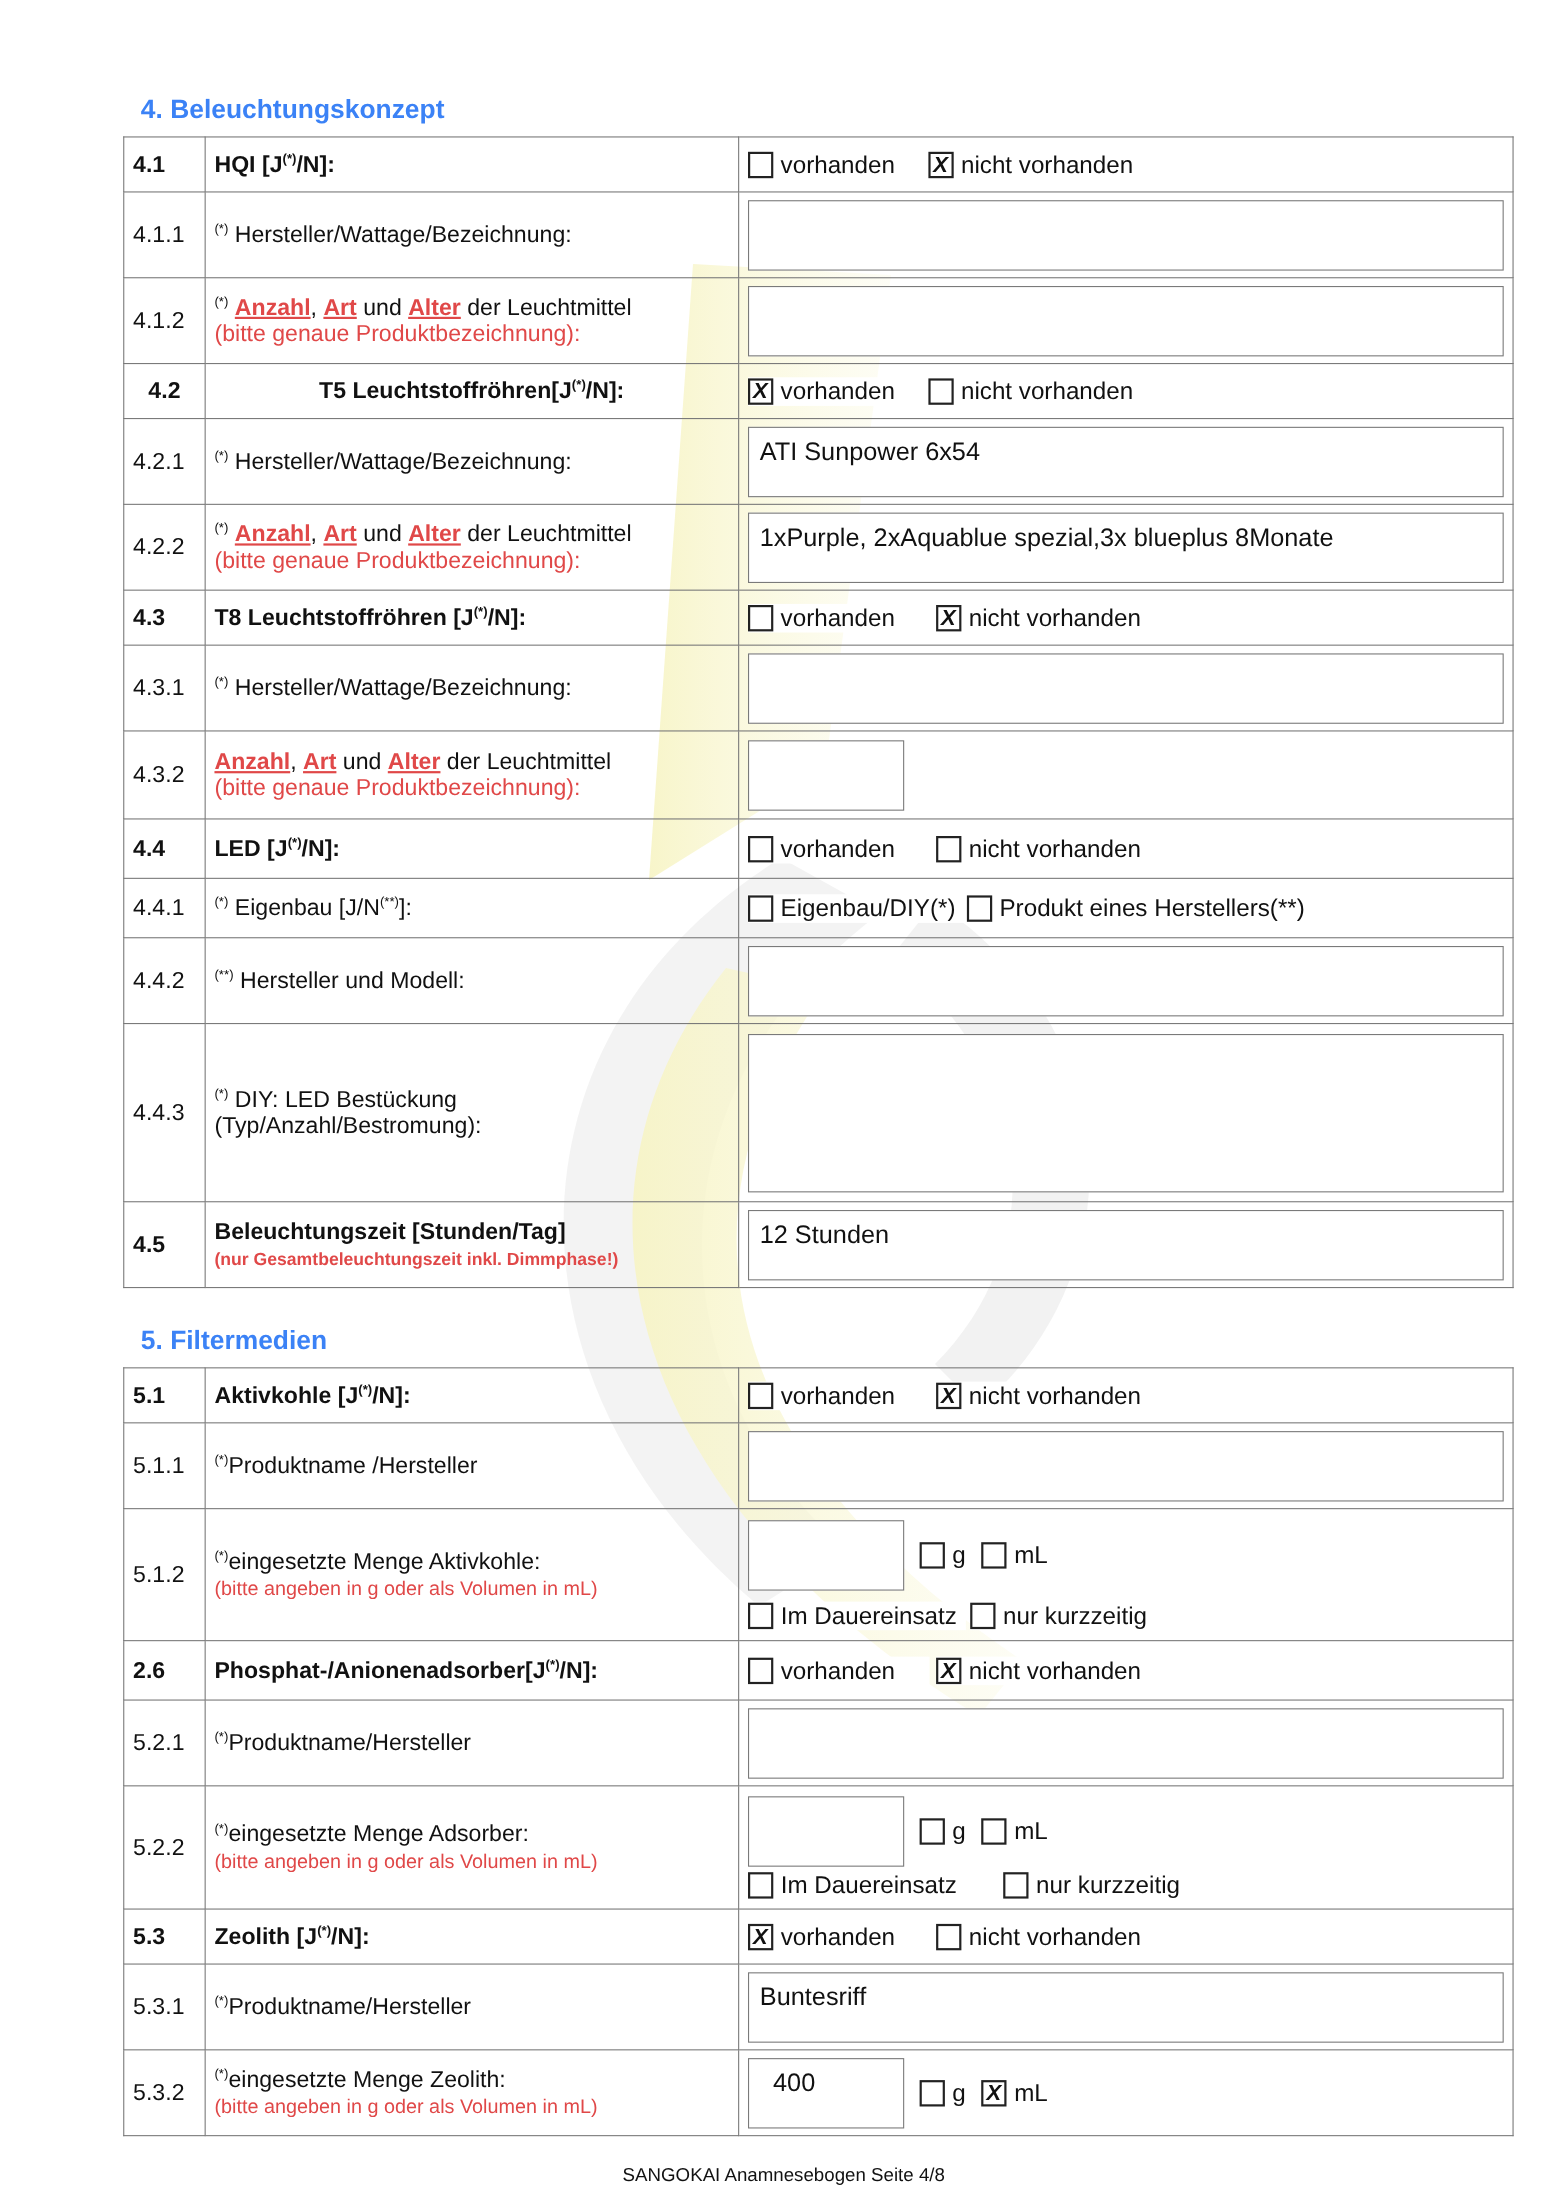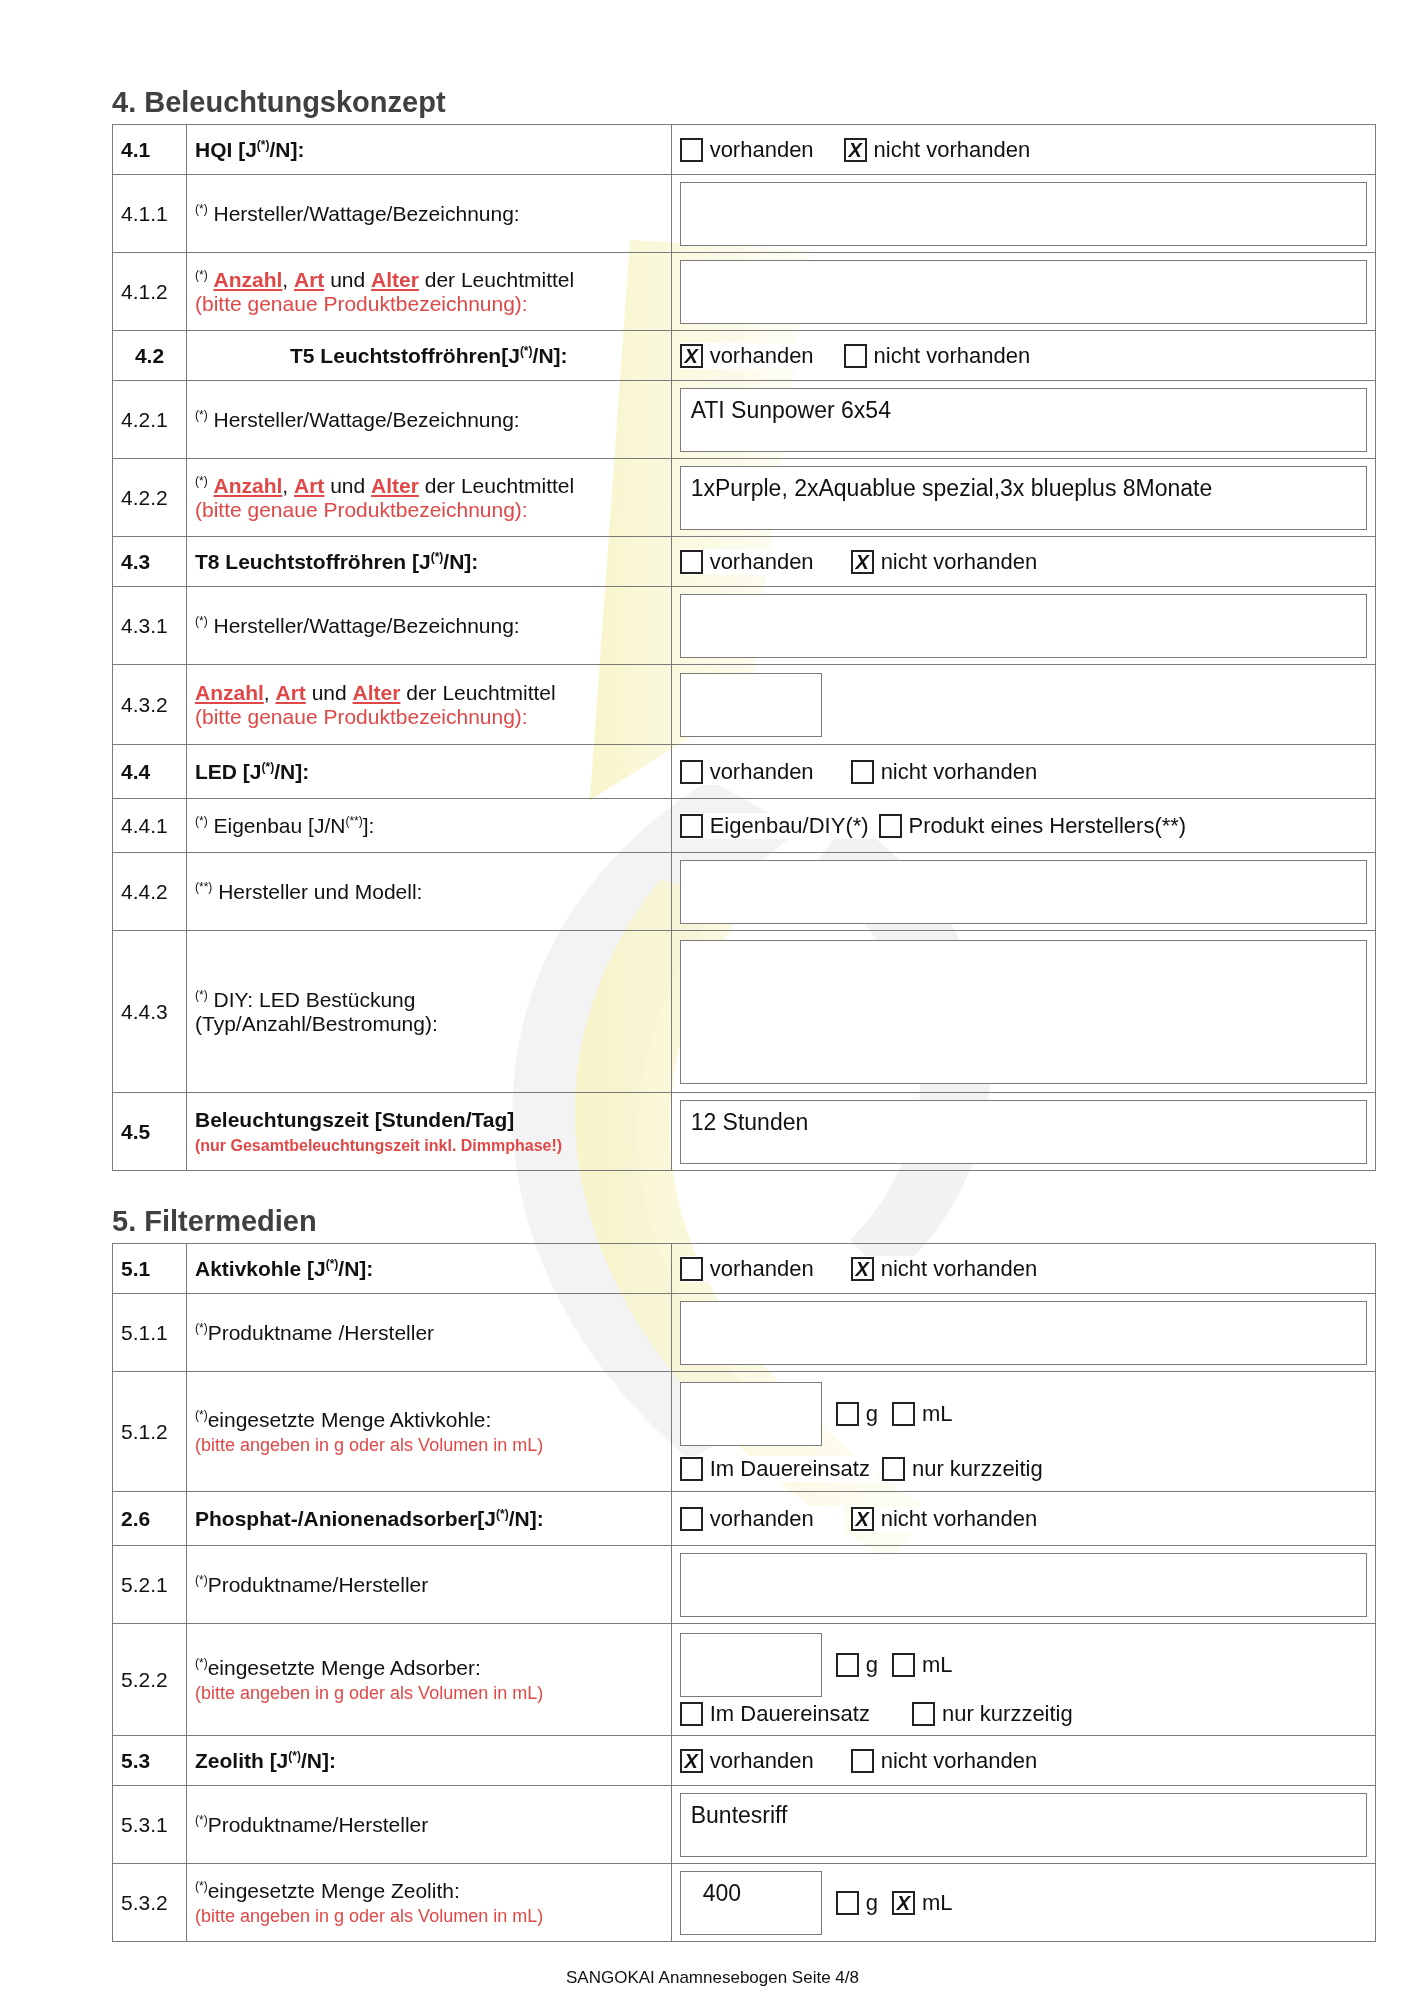--- a/index.html
+++ b/index.html
@@ -10,21 +10,21 @@
     font-family: "Liberation Sans", sans-serif;
     color: #111;
   }
   
   .watermark {
     position: absolute; left: 330px; top: 180px; width: 760px; height: 1560px;
     pointer-events: none; z-index: 0;
   }
   .page { position: absolute; left: 112px; top: 0; width: 1264px; z-index: 1; }
   .section-title {
-    position: absolute; left: 0; font-weight: bold; font-size: 29px; color: #404040;
+    position: absolute; left: 16px; font-weight: bold; font-size: 24px; color: #3b82f6;
   }
   table.form {
     position: absolute; left: 0; width: 1264px; border-collapse: collapse;
     background: transparent;
   }
   table.form td {
     border: 1.5px solid #7a7a7a; vertical-align: middle; padding: 0 8px;
     font-size: 21px;
   }
   td.num { width: 74px; }

